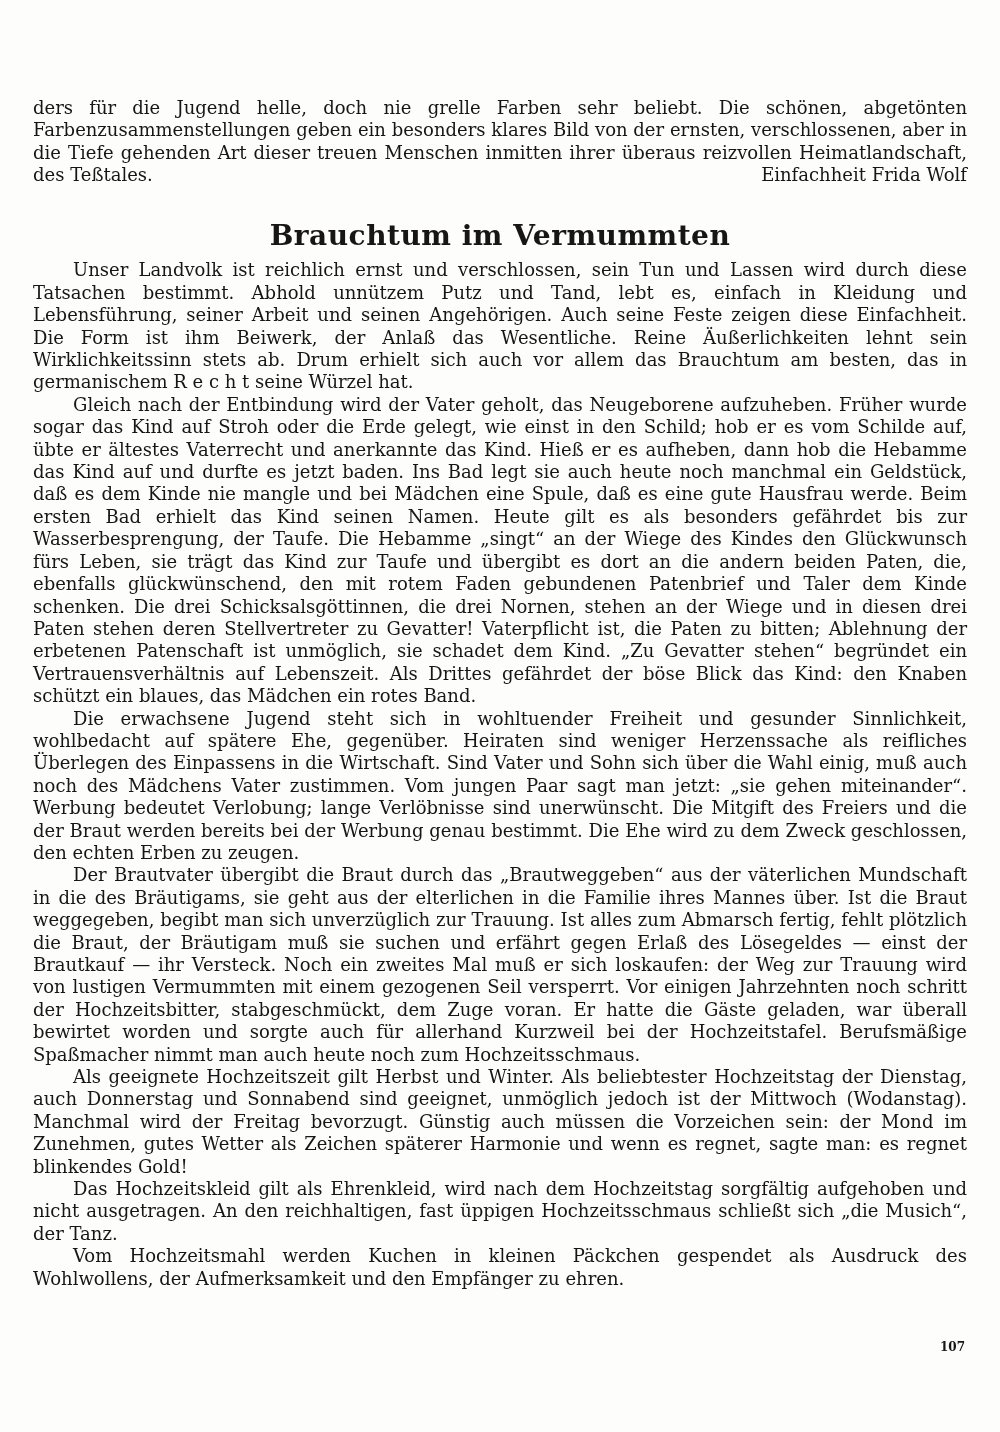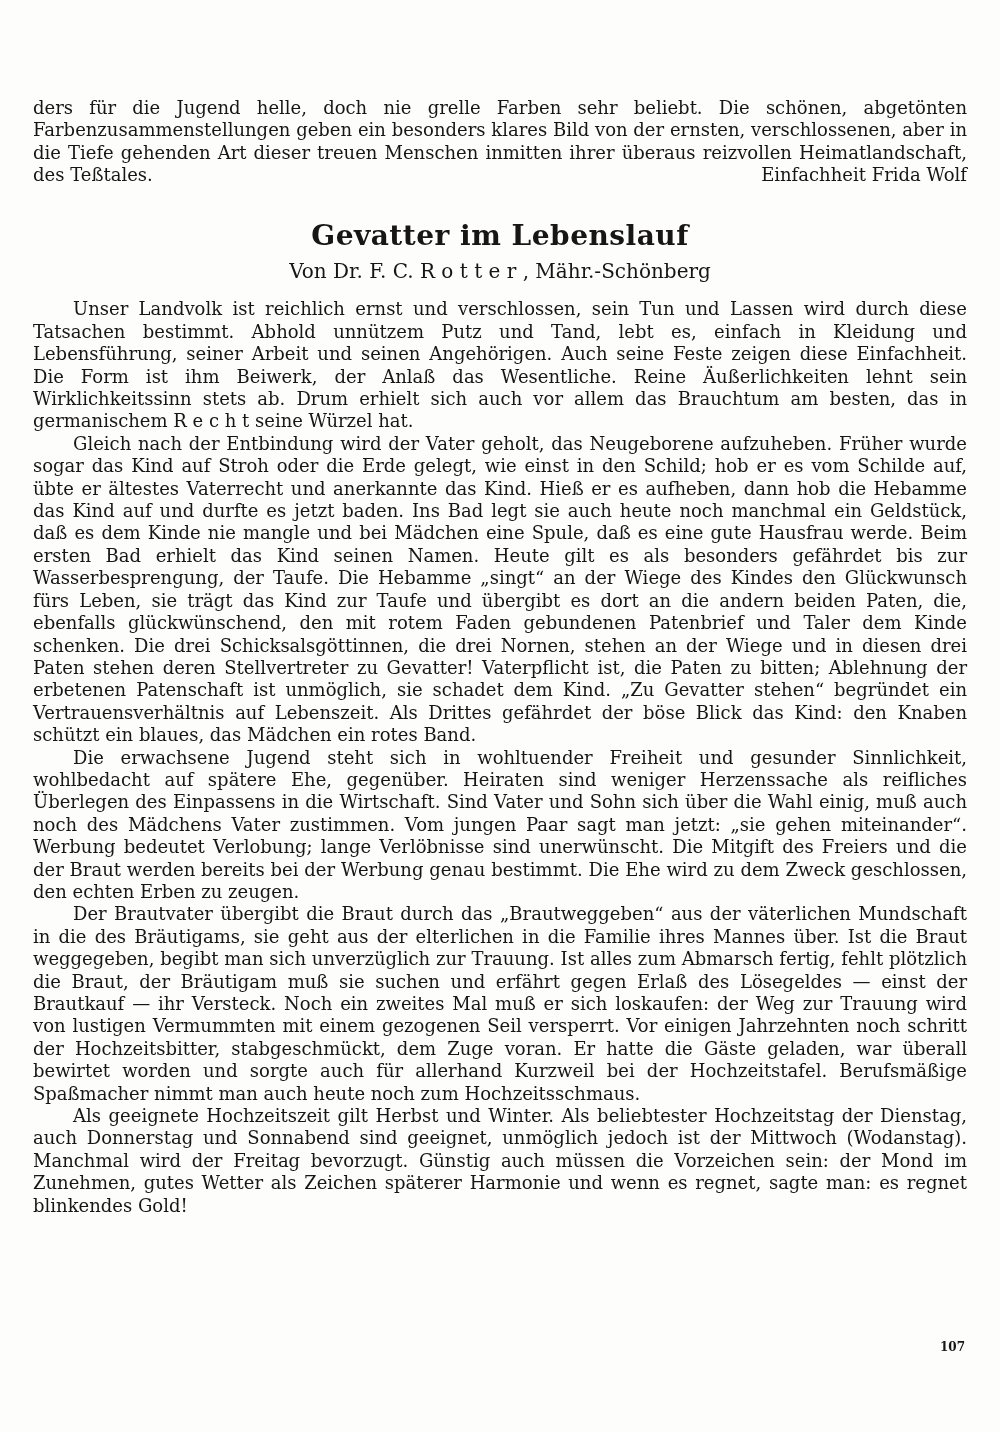--- a/index.html
+++ b/index.html
@@ -64,26 +64,27 @@
 <body>
 
 <div class="sheet">
   <div class="content">
 
     <p class="body no-indent">
       <span>ders für die Jugend helle, doch nie grelle Farben sehr beliebt. Die schönen, abgetönten Farbenzusammenstellungen geben ein besonders klares Bild von der ernsten, verschlossenen, aber in die Tiefe gehenden Art dieser treuen Menschen inmitten ihrer überaus reizvollen Heimatlandschaft, des Teßtales.</span>
       <span class="signature">Einfachheit Frida Wolf</span>
     </p>
 
-    <h1 class="title">Gevatter im Lebenslauf</h1>
+    <h1 class="title">Brauchtum im Vermummten</h1>
 
-    <div class="byline">Von Dr. F. C. R o t t e r , Mähr.-Schönberg</div>
 
     <p class="body">Unser Landvolk ist reichlich ernst und verschlossen, sein Tun und Lassen wird durch diese Tatsachen bestimmt. Abhold unnützem Putz und Tand, lebt es, einfach in Kleidung und Lebensführung, seiner Arbeit und seinen Angehörigen. Auch seine Feste zeigen diese Einfachheit. Die Form ist ihm Beiwerk, der Anlaß das Wesentliche. Reine Äußerlichkeiten lehnt sein Wirklichkeitssinn stets ab. Drum erhielt sich auch vor allem das Brauchtum am besten, das in germanischem R e c h t seine Würzel hat.</p>
     <p class="body">Gleich nach der Entbindung wird der Vater geholt, das Neugeborene aufzuheben. Früher wurde sogar das Kind auf Stroh oder die Erde gelegt, wie einst in den Schild; hob er es vom Schilde auf, übte er ältestes Vaterrecht und anerkannte das Kind. Hieß er es aufheben, dann hob die Hebamme das Kind auf und durfte es jetzt baden. Ins Bad legt sie auch heute noch manchmal ein Geldstück, daß es dem Kinde nie mangle und bei Mädchen eine Spule, daß es eine gute Hausfrau werde. Beim ersten Bad erhielt das Kind seinen Namen. Heute gilt es als besonders gefährdet bis zur Wasserbesprengung, der Taufe. Die Hebamme „singt“ an der Wiege des Kindes den Glückwunsch fürs Leben, sie trägt das Kind zur Taufe und übergibt es dort an die andern beiden Paten, die, ebenfalls glückwünschend, den mit rotem Faden gebundenen Patenbrief und Taler dem Kinde schenken. Die drei Schicksalsgöttinnen, die drei Nornen, stehen an der Wiege und in diesen drei Paten stehen deren Stellvertreter zu Gevatter! Vaterpflicht ist, die Paten zu bitten; Ablehnung der erbetenen Patenschaft ist unmöglich, sie schadet dem Kind. „Zu Gevatter stehen“ begründet ein Vertrauensverhältnis auf Lebenszeit. Als Drittes gefährdet der böse Blick das Kind: den Knaben schützt ein blaues, das Mädchen ein rotes Band.</p>
     <p class="body">Die erwachsene Jugend steht sich in wohltuender Freiheit und gesunder Sinnlichkeit, wohlbedacht auf spätere Ehe, gegenüber. Heiraten sind weniger Herzenssache als reifliches Überlegen des Einpassens in die Wirtschaft. Sind Vater und Sohn sich über die Wahl einig, muß auch noch des Mädchens Vater zustimmen. Vom jungen Paar sagt man jetzt: „sie gehen miteinander“. Werbung bedeutet Verlobung; lange Verlöbnisse sind unerwünscht. Die Mitgift des Freiers und die der Braut werden bereits bei der Werbung genau bestimmt. Die Ehe wird zu dem Zweck geschlossen, den echten Erben zu zeugen.</p>
     <p class="body">Der Brautvater übergibt die Braut durch das „Brautweggeben“ aus der väterlichen Mundschaft in die des Bräutigams, sie geht aus der elterlichen in die Familie ihres Mannes über. Ist die Braut weggegeben, begibt man sich unverzüglich zur Trauung. Ist alles zum Abmarsch fertig, fehlt plötzlich die Braut, der Bräutigam muß sie suchen und erfährt gegen Erlaß des Lösegeldes — einst der Brautkauf — ihr Versteck. Noch ein zweites Mal muß er sich loskaufen: der Weg zur Trauung wird von lustigen Vermummten mit einem gezogenen Seil versperrt. Vor einigen Jahrzehnten noch schritt der Hochzeitsbitter, stabgeschmückt, dem Zuge voran. Er hatte die Gäste geladen, war überall bewirtet worden und sorgte auch für allerhand Kurzweil bei der Hochzeitstafel. Berufsmäßige Spaßmacher nimmt man auch heute noch zum Hochzeitsschmaus.</p>
     <p class="body">Als geeignete Hochzeitszeit gilt Herbst und Winter. Als beliebtester Hochzeitstag der Dienstag, auch Donnerstag und Sonnabend sind geeignet, unmöglich jedoch ist der Mittwoch (Wodanstag). Manchmal wird der Freitag bevorzugt. Günstig auch müssen die Vorzeichen sein: der Mond im Zunehmen, gutes Wetter als Zeichen späterer Harmonie und wenn es regnet, sagte man: es regnet blinkendes Gold!</p>
+    <p class="body">Das Hochzeitskleid gilt als Ehrenkleid, wird nach dem Hochzeitstag sorgfältig aufgehoben und nicht ausgetragen. An den reichhaltigen, fast üppigen Hochzeitsschmaus schließt sich „die Musich“, der Tanz.</p>
+    <p class="body">Vom Hochzeitsmahl werden Kuchen in kleinen Päckchen gespendet als Ausdruck des Wohlwollens, der Aufmerksamkeit und den Empfänger zu ehren.</p>
 
   </div>
 
   <div class="page-number">107</div>
 </div>
 
 </body></html>

